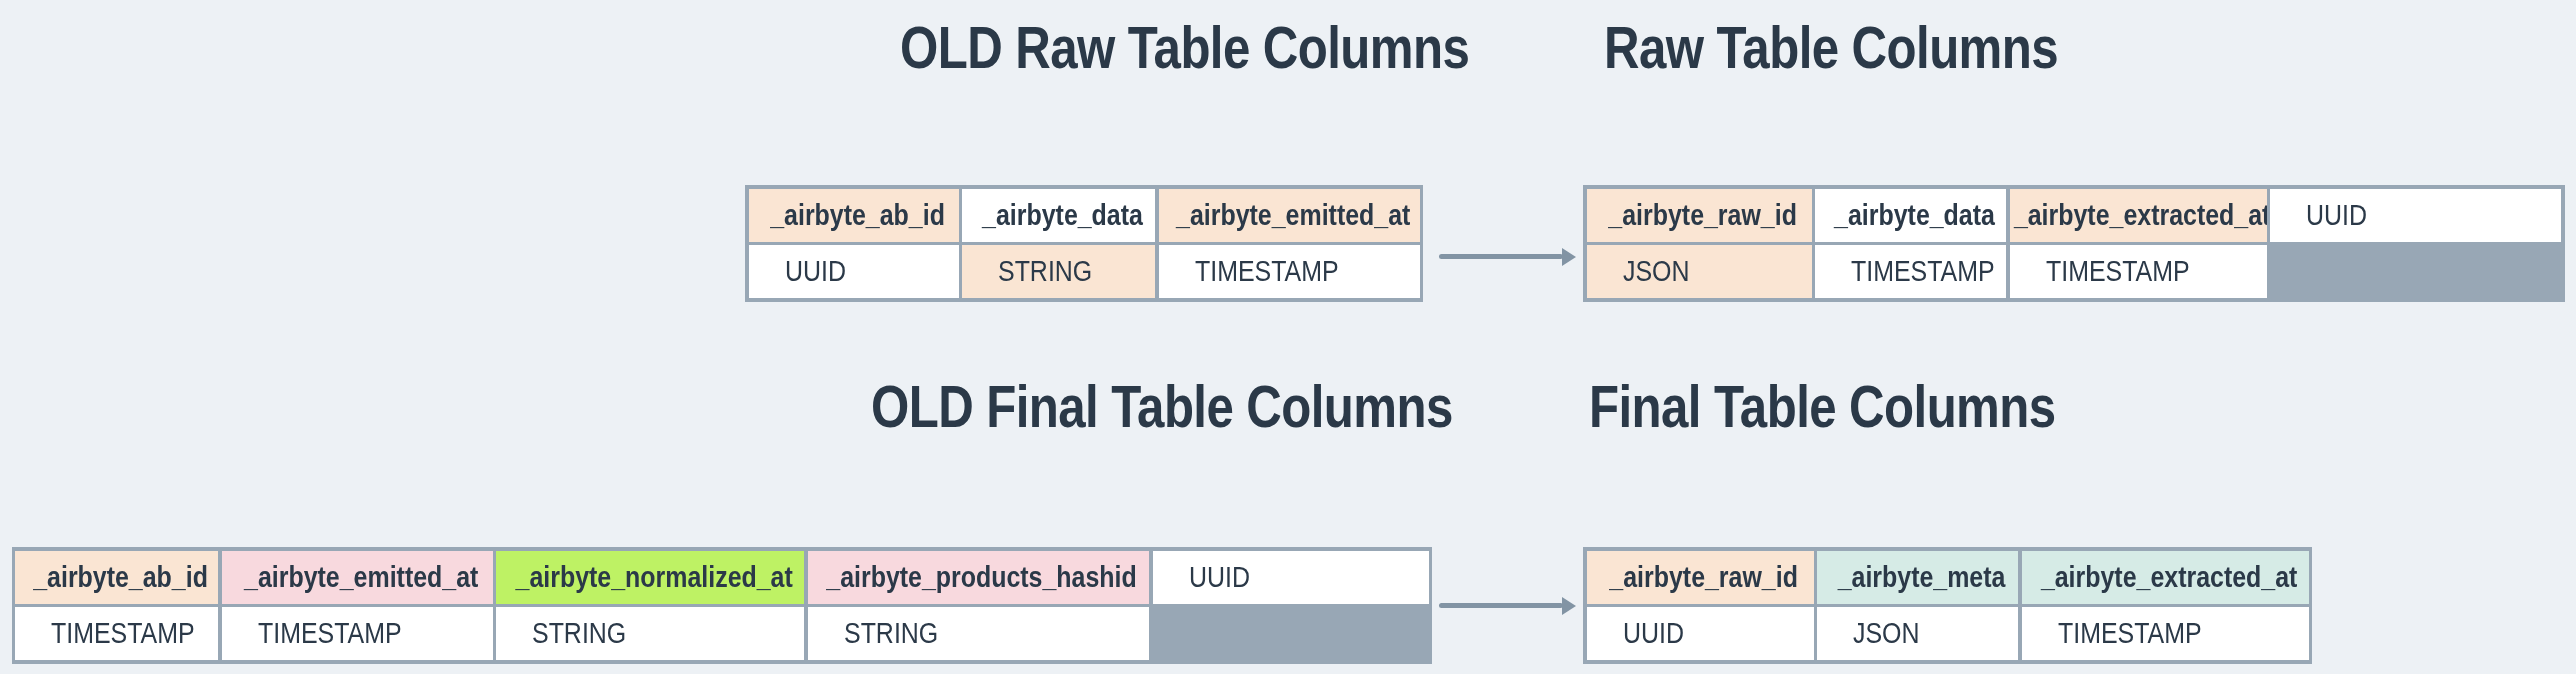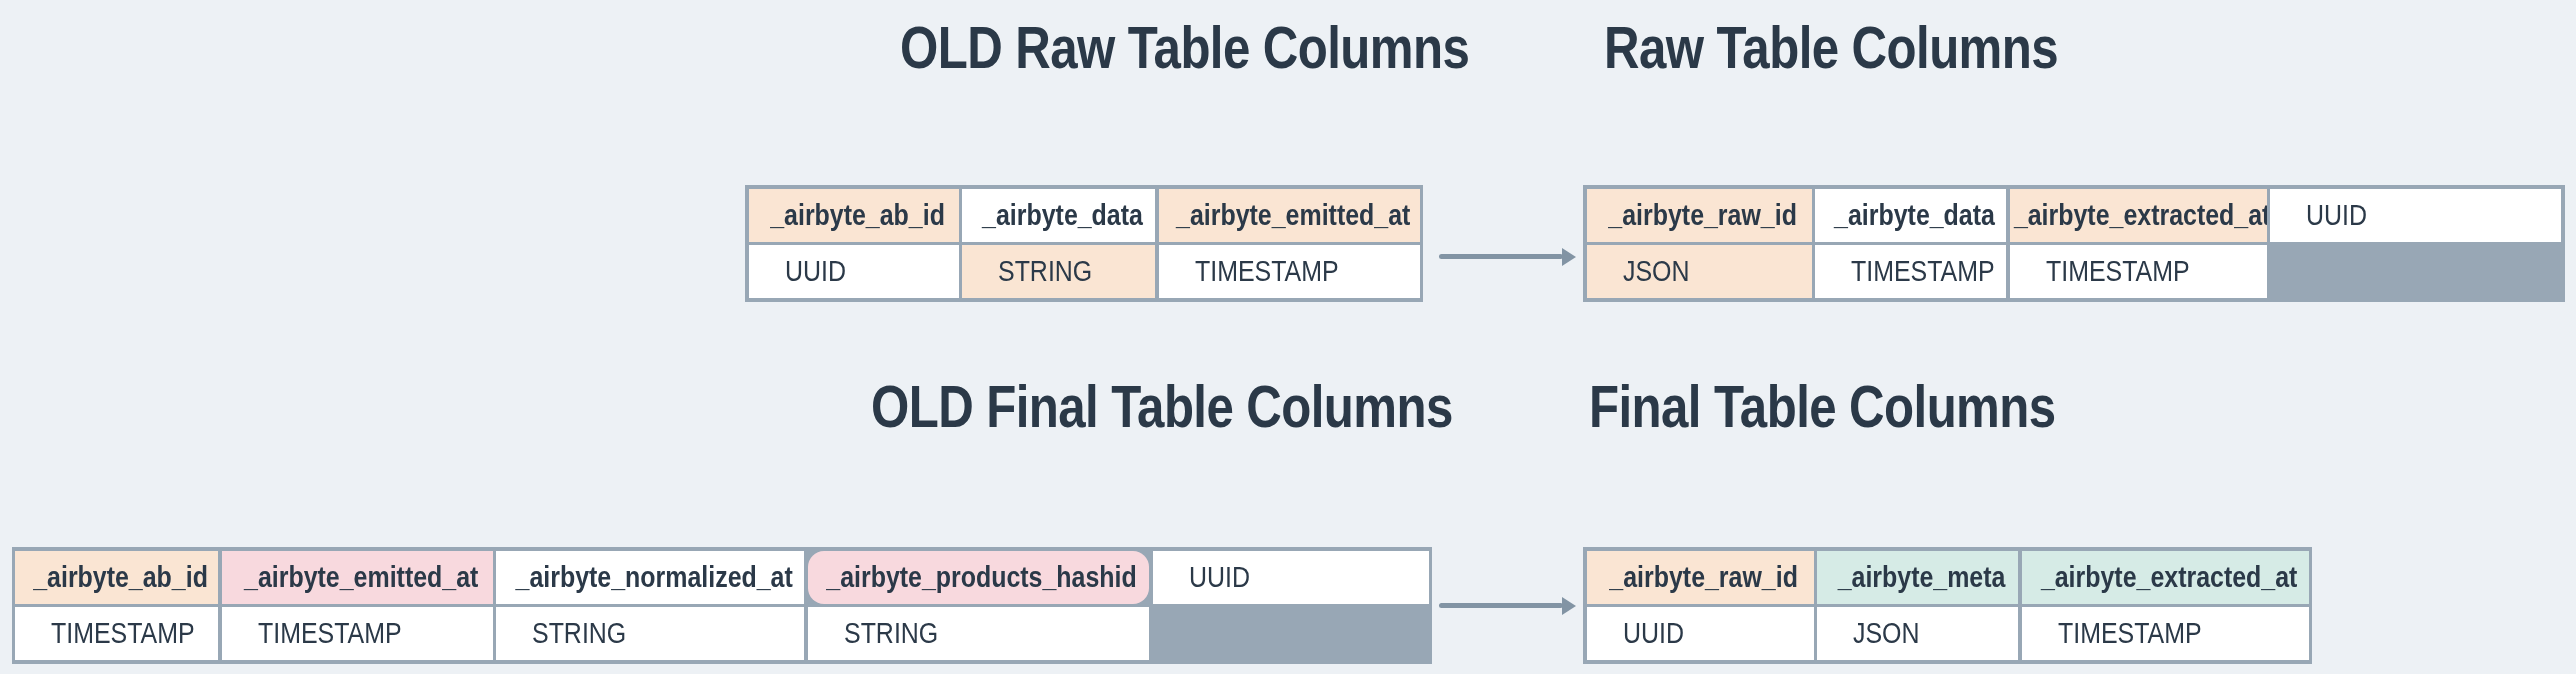--- a/index.html
+++ b/index.html
@@ -126,24 +126,24 @@
     </div>
 </div>
 
 <div class="tbl" style="left:11.6px;top:547px;grid-template-columns:203px 271px 308px 341px 276px;">
   <div class="cell hdr" style="background-color: rgb(250, 229, 211);">
       <span class="cond">_airbyte_ab_id</span>
     </div>
   <div class="cell hdr" style="background-color: rgb(248, 217, 222);">
       <span class="cond">_airbyte_emitted_at</span>
     </div>
-  <div class="cell hdr" style="background-color: #ffffff;">
+  <div class="cell hdr" style="background-color: #bef264;">
       <span class="cond">_airbyte_normalized_at</span>
     </div>
-  <div class="cell hdr" style="background-color: rgb(248, 217, 222); border-radius: 16px;">
+  <div class="cell hdr" style="background-color: rgb(248, 217, 222);">
       <span class="cond">_airbyte_products_hashid</span>
     </div>
   <div class="cell typ" style="background-color: rgb(255, 255, 255);">
       <span class="cond">UUID</span>
     </div>
   <div class="cell typ" style="background-color: rgb(255, 255, 255);">
       <span class="cond">TIMESTAMP</span>
     </div>
   <div class="cell typ" style="background-color: rgb(255, 255, 255);">
       <span class="cond">TIMESTAMP</span>

